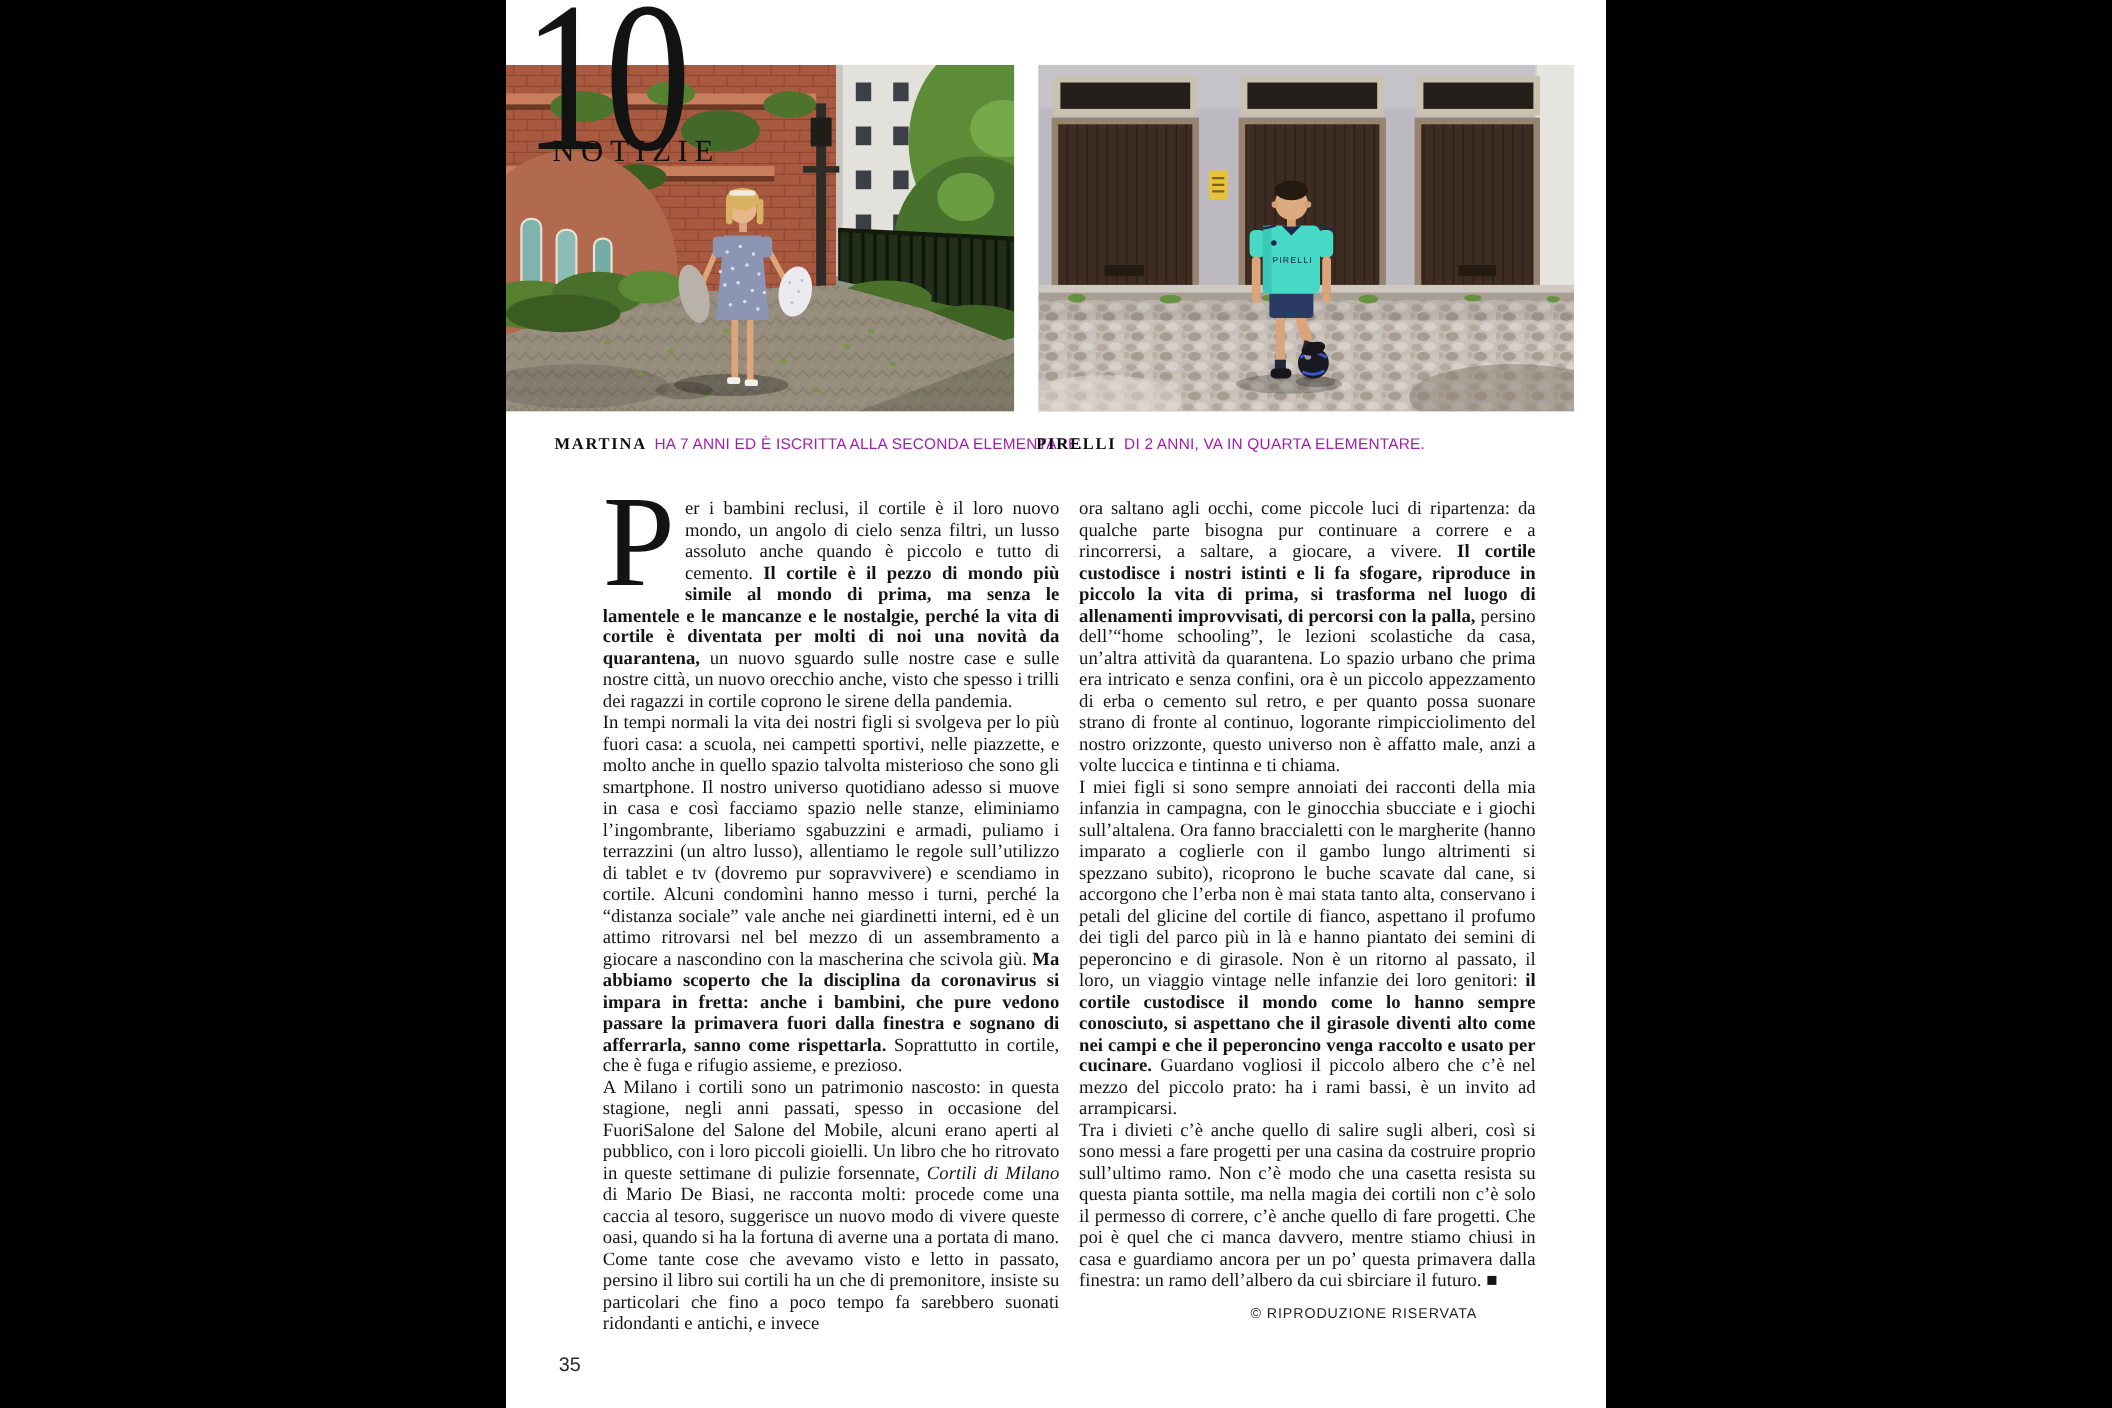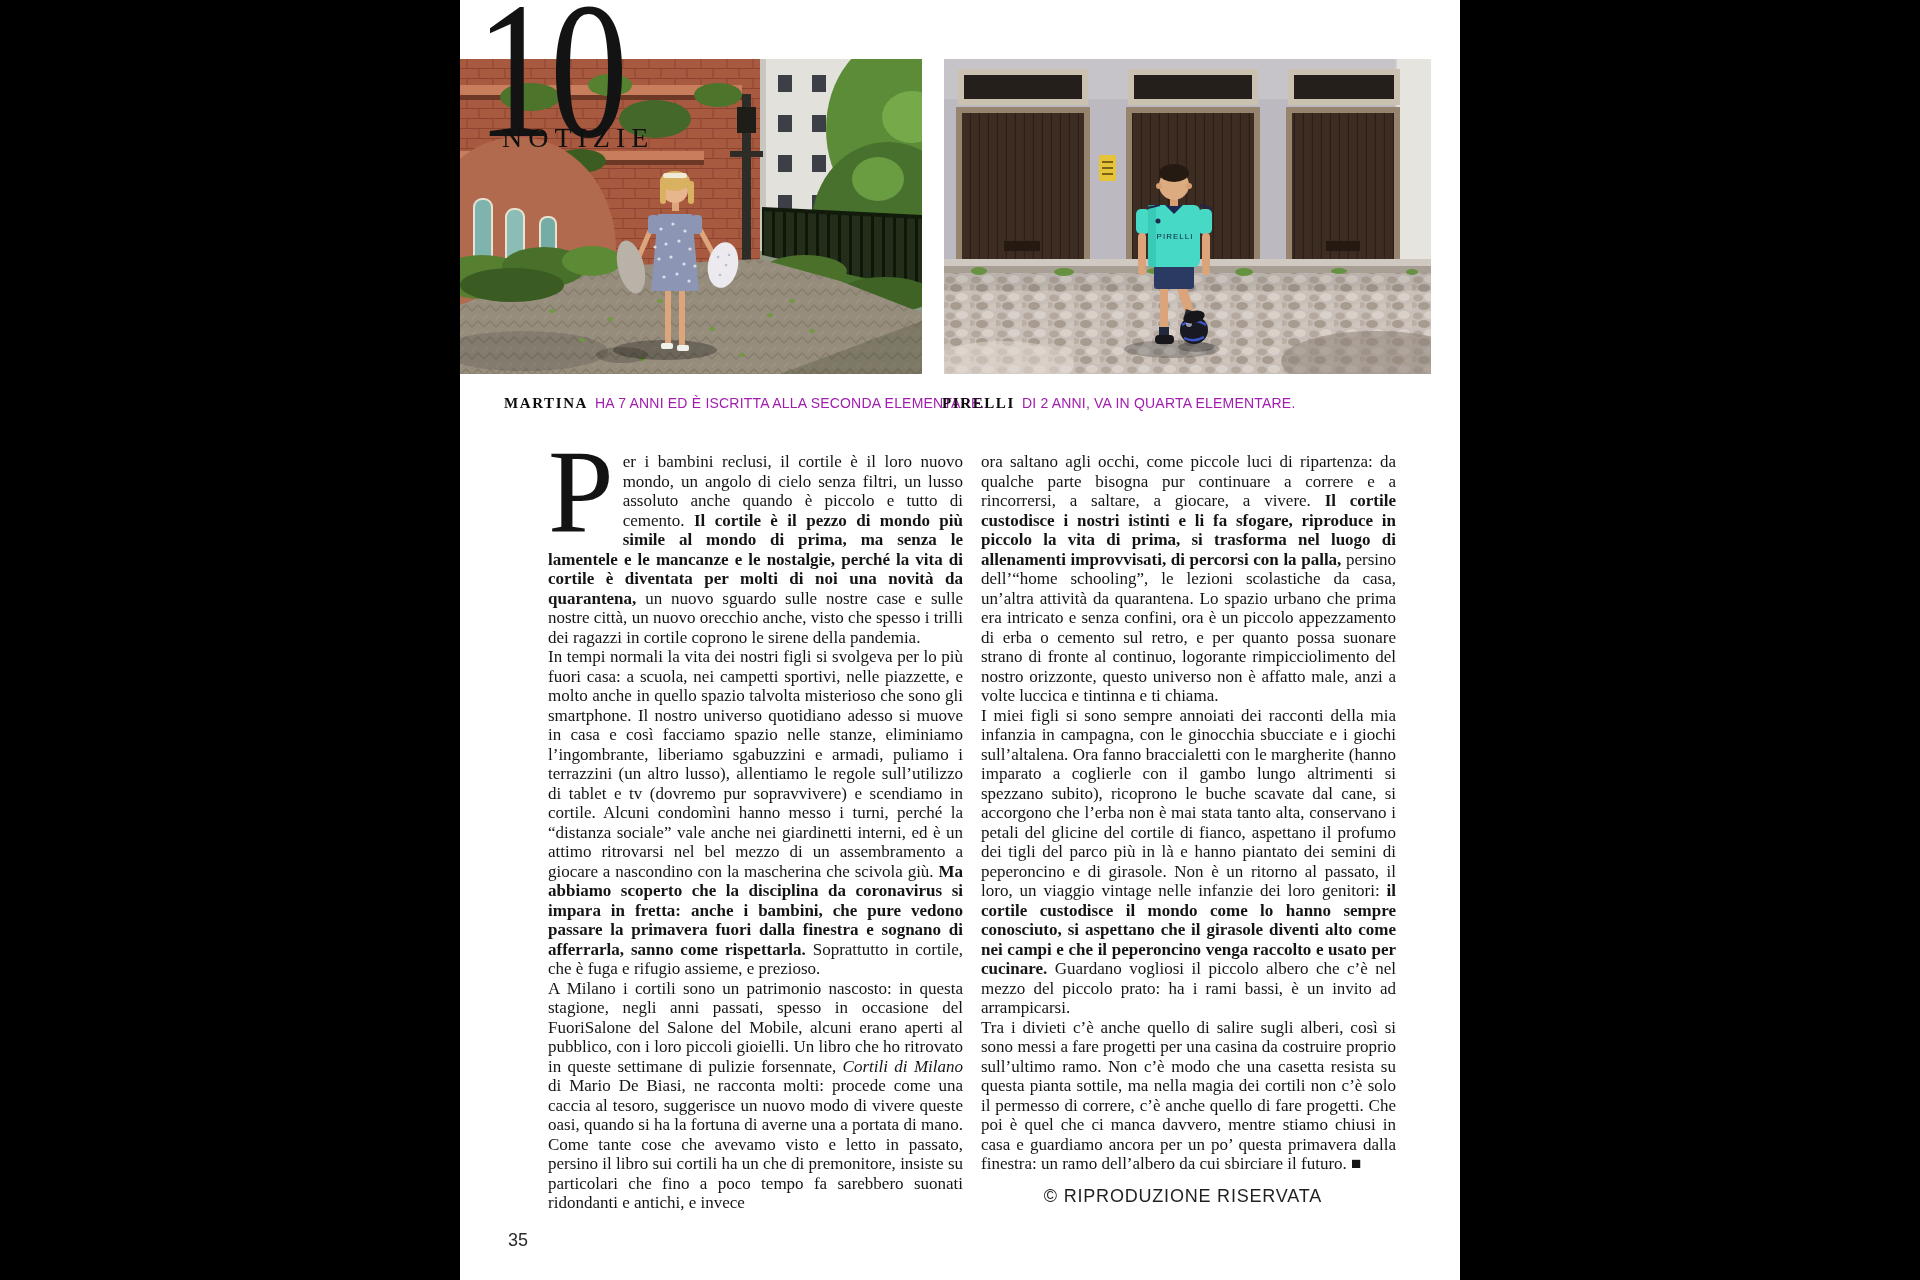--- a/index.html
+++ b/index.html
@@ -69,24 +69,24 @@
   .run-b{font-weight:bold;}
   .run-i{font-style:italic;}
   .dropcap{
     float:left;
     font-size:118px;line-height:78px;height:80px;
     margin:0 9px 0 0;padding-top:2px;
     color:#131313;
   }
   
   .rights{
-    position:absolute;left:490px;top:1186px;width:392px;
+    position:absolute;left:511px;top:1186px;width:392px;
     text-align:right;
     font-family:"Liberation Sans", sans-serif;
-    font-size:18px;letter-spacing:0.8px;color:#1f1f1f;
+    font-size:13px;letter-spacing:0.8px;color:#1f1f1f;
     padding-right:20px;box-sizing:border-box;
     white-space:nowrap;
   }
   .page-number{
     position:absolute;left:48px;top:1230px;
     font-family:"Liberation Sans", sans-serif;
     font-size:18px;color:#2b2b2b;
   }
 </style>
 </head>

